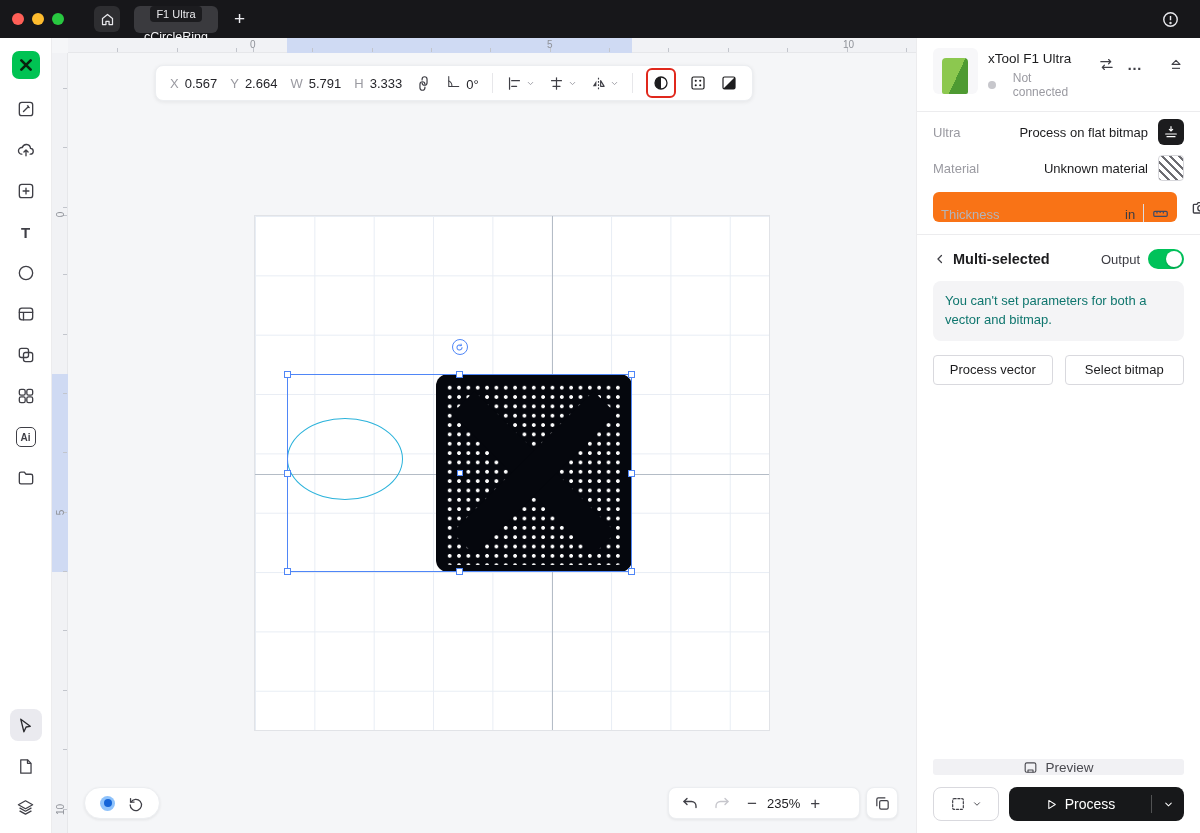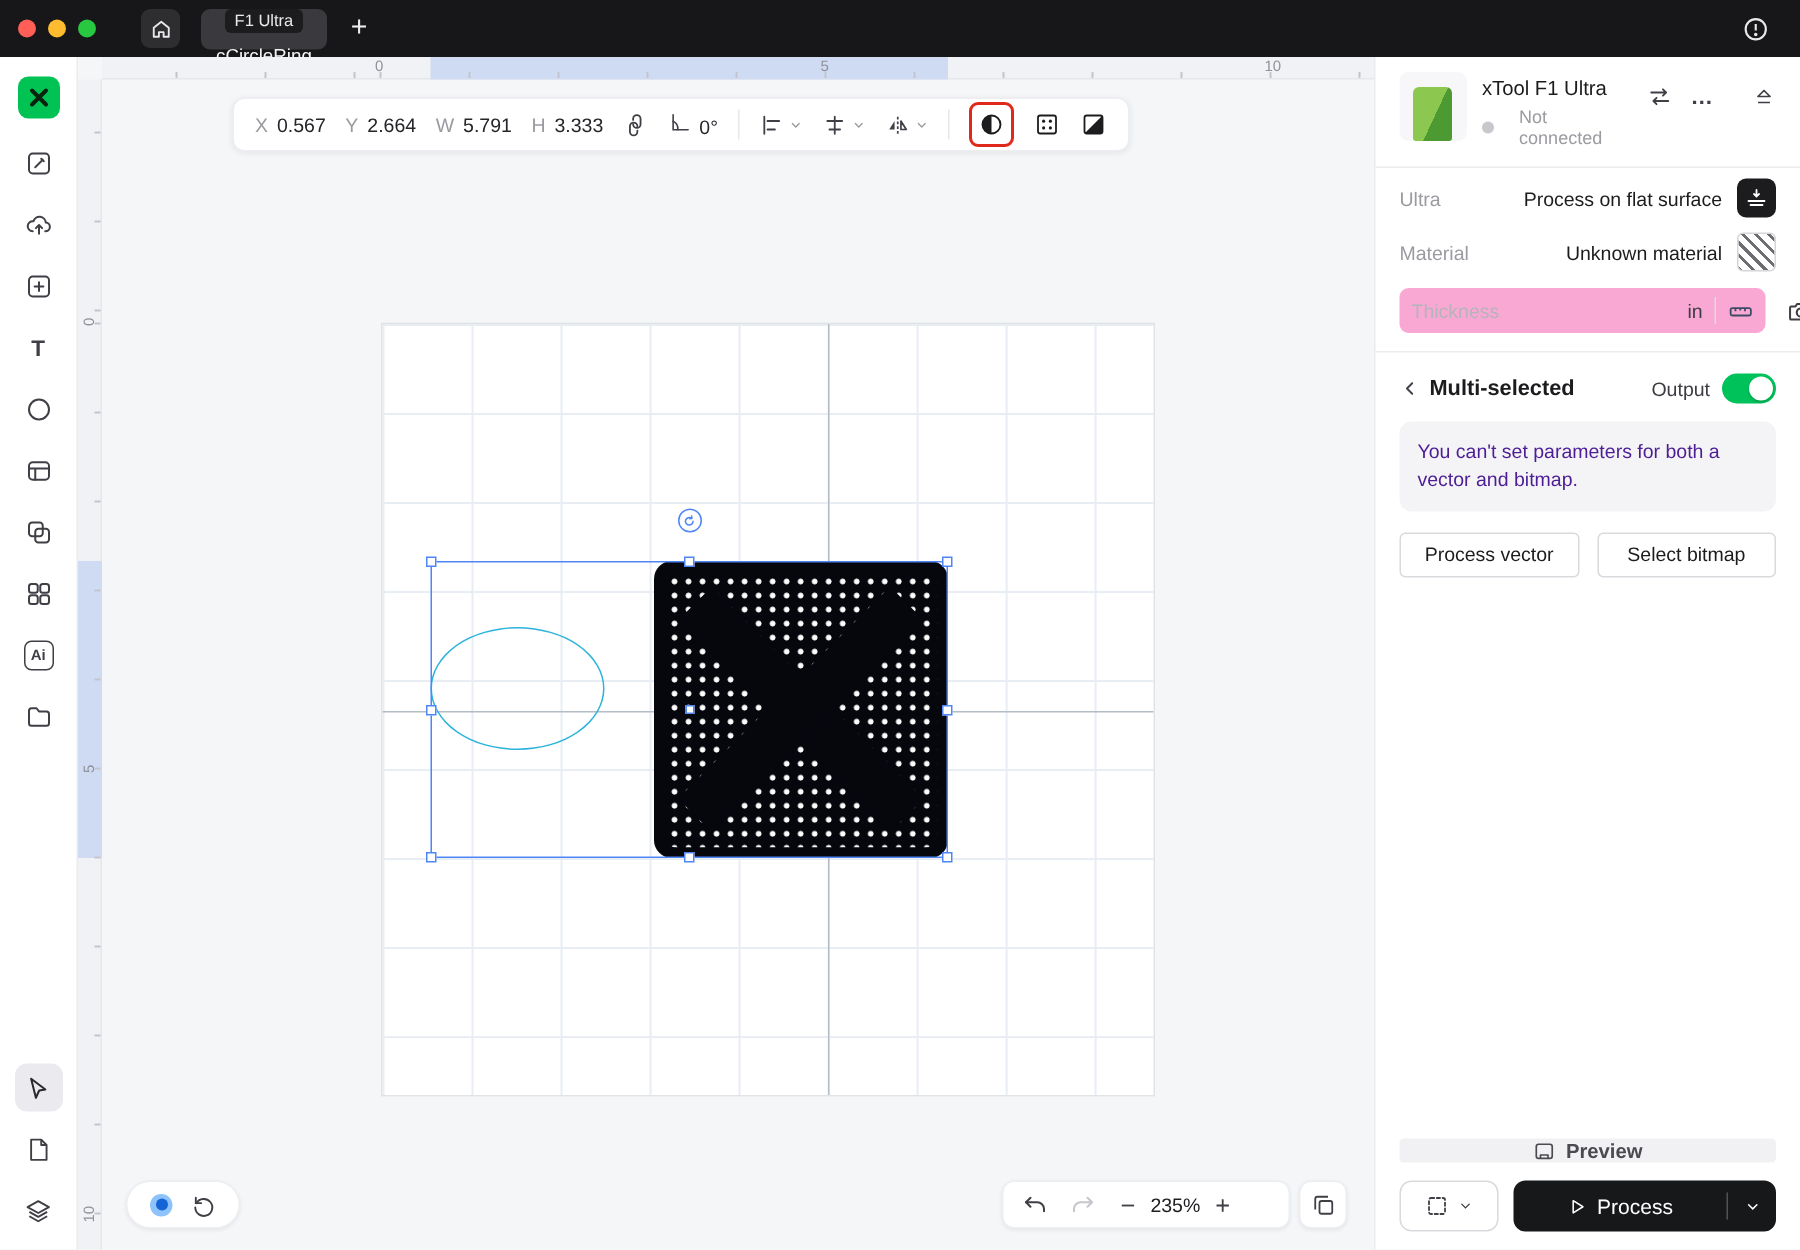--- a/index.html
+++ b/index.html
@@ -129,46 +129,46 @@
 
   .prow { display:flex; align-items:center; height:32px; margin-top:4px; }
   .prow .plab { font-size:13px; color:#9a9aa1; }
   .prow .pval { margin-left:auto; font-size:13px; color:#1c1c1e; }
   .mode-chip { width:26px; height:26px; border-radius:6px; background:#1c1c1e; margin-left:10px;
     display:flex; align-items:center; justify-content:center; }
   .mat-chip { width:26px; height:26px; border-radius:4px; border:1px solid #d6d6da; margin-left:10px;
     background:repeating-linear-gradient(45deg,#6d6d72 0 2px,#fff 2px 6px); }
 
   .thick-row { display:flex; align-items:center; margin-top:8px; }
-  .thick-box { flex:1; height:30px; background:#f9a8d4; border-radius:6px;
-    display:flex; align-items:center; padding:0 8px; gap:8px; }
+  .thick-box { flex:1; height:30px; background:#f97316; border-radius:6px;
+    display:flex; align-items:flex-end; padding:0 8px; gap:8px; }
   .thick-box input { flex:1; border:none; outline:none; background:transparent;
     font-size:13px; color:#1c1c1e; font-family:"Liberation Sans",sans-serif; min-width:0; }
   .thick-box input::placeholder { color:#b4b4ba; }
   .unit { font-size:13px; color:#3c3c43; }
   .vline { width:1px; height:18px; background:#dcdce0; }
   .cam-btn { margin-left:14px; }
 
   .msel-row { display:flex; align-items:center; margin-top:14px; gap:6px; }
   .msel-title { font-size:14.5px; font-weight:bold; color:#1c1c1e; }
   .out-wrap { margin-left:auto; display:flex; align-items:center; gap:8px; }
   .out-lab { font-size:13px; color:#3c3c43; }
   .toggle { width:36px; height:20px; border-radius:10px; background:#00c25a; position:relative; }
   .toggle .knob { position:absolute; right:2px; top:2px; width:16px; height:16px; border-radius:50%;
     background:#fff; box-shadow:0 1px 2px rgba(0,0,0,.2); }
 
   .warnbox { margin-top:12px; background:#f4f4f6; border-radius:8px; padding:11px 12px;
-    font-size:13px; color:#4c1d95; line-height:1.45; }
+    font-size:13px; color:#0f766e; line-height:1.45; }
   .sel-btns { display:flex; gap:12px; margin-top:14px; }
   .sel-btn { flex:1; height:30px; background:#fff; border:1px solid #d9d9de; border-radius:4px;
     font-size:13px; color:#1c1c1e; display:flex; align-items:center; justify-content:center; }
 
   .rfooter { margin-top:auto; }
   .preview-btn { height:16px; background:#f1f1f4; border-radius:3px; display:flex;
-    align-items:center; justify-content:center; gap:7px; font-size:13.5px; color:#4a4a50;font-weight:bold; }
+    align-items:center; justify-content:center; gap:7px; font-size:13.5px; color:#4a4a50; }
   .proc-row { display:flex; gap:10px; margin-top:12px; }
   .frame-btn { width:66px; height:34px; border:1px solid #d9d9de; border-radius:8px; background:#fff;
     display:flex; align-items:center; justify-content:center; gap:6px; }
   .process-btn { flex:1; height:34px; background:#17181a; border-radius:8px; display:flex;
     align-items:center; overflow:hidden; }
   .process-main { flex:1; display:flex; align-items:center; justify-content:center; gap:7px;
     color:#fff; font-size:14px; height:100%; }
   .process-div { width:1px; height:18px; background:rgba(255,255,255,.25); }
   .process-caret { width:32px; height:100%; display:flex; align-items:center; justify-content:center; }
 </style>
@@ -530,21 +530,21 @@
             <path d="M6 17h12"></path>
           </svg>
       </span>
     </div>
   </div>
 
   <div class="divider"></div>
 
   <div class="prow">
     <span class="plab">Ultra</span>
-    <span class="pval">Process on flat surface</span>
+    <span class="pval">Process on flat bitmap</span>
     <span class="mode-chip">
       <svg width="16" height="16" viewBox="0 0 24 24" fill="none" stroke="#fff" stroke-width="1.8" stroke-linecap="round">
           <path d="M12 4v6M9.5 8L12 10.5 14.5 8"></path>
           <path d="M4 15h16M6 19h12"></path>
         </svg>
     </span>
   </div>
 
   <div class="prow">
     <span class="plab">Material</span>

